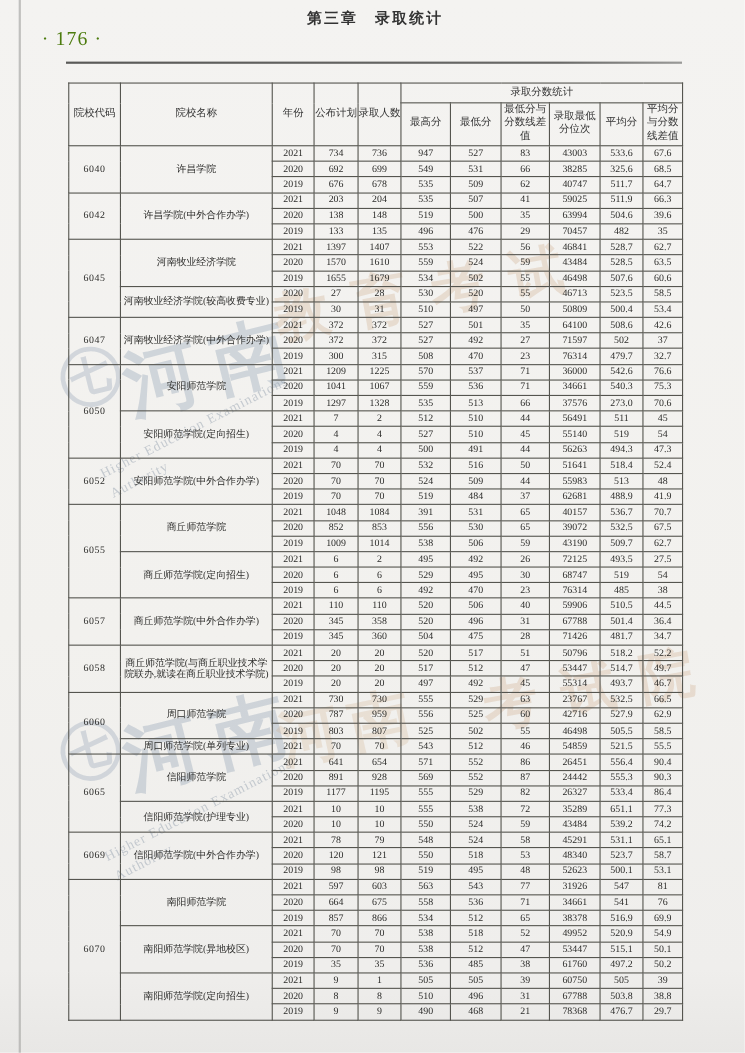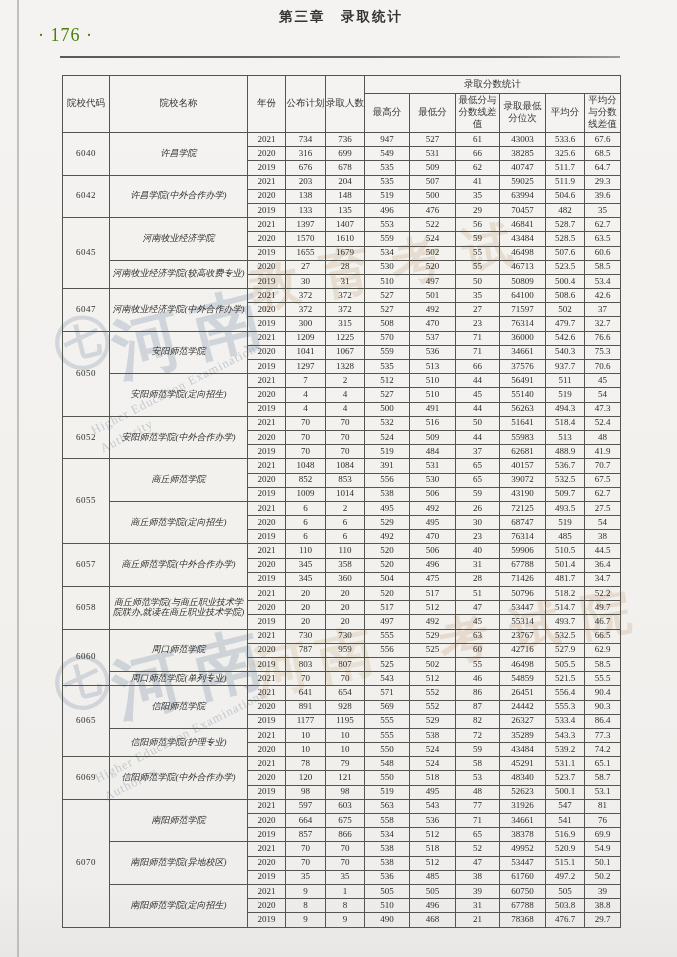--- a/index.html
+++ b/index.html
@@ -27,21 +27,21 @@
     font-weight:normal;font-size:9.5px;line-height:1.25;padding:1px 0;
     color:#333;text-align:center;vertical-align:middle;
   }
   table.adm thead tr.grp-row th{height:15px;}
   table.adm thead tr.sub-row th{height:36px;}
   table.adm td{
     font-size:9px;line-height:1.1;height:13.2px;padding:0 1px;
     text-align:center;vertical-align:middle;color:#2d2d2b;
   }
   td.code-cell{font-size:9.5px;letter-spacing:.5px;}
-  td.name-cell{text-align:left;padding-left:12px;padding-right:4px;font-size:9.5px;line-height:1.2;font-style:italic;}
+  td.name-cell{text-align:left;padding-left:12px;padding-right:4px;font-size:9.5px;line-height:1.2;}
 
   .wm{position:absolute;pointer-events:none;white-space:nowrap;font-weight:700;}
   .wm-cn-gray{color:rgba(125,145,168,.30);font-size:68px;letter-spacing:14px;transform:rotate(-14deg);}
   .wm-en-gray{color:rgba(140,152,168,.45);font-size:12.5px;font-weight:400;letter-spacing:1px;
     transform:rotate(-27deg);width:230px;white-space:normal;line-height:1.6;}
   .wm-cn-tan{color:rgba(206,168,136,.30);font-size:50px;letter-spacing:22px;transform:rotate(-10deg);}
   .wm-cn-tan2{color:rgba(210,172,140,.26);font-size:56px;letter-spacing:10px;transform:rotate(-12deg);}
   .wm-logo{color:rgba(125,145,168,.28);font-size:60px;transform:rotate(-14deg);}
 </style>
 </head>
@@ -97,28 +97,28 @@
   </thead>
   <tbody>
       <tr>
         <td class="code-cell" rowspan="3">6040</td>
         <td class="name-cell" rowspan="3">许昌学院</td>
         <td>2021</td>
         <td>734</td>
         <td>736</td>
         <td>947</td>
         <td>527</td>
-        <td>61</td>
+        <td>83</td>
         <td>43003</td>
         <td>533.6</td>
         <td>67.6</td>
       </tr>
       <tr>
         <td>2020</td>
-        <td>316</td>
+        <td>692</td>
         <td>699</td>
         <td>549</td>
         <td>531</td>
         <td>66</td>
         <td>38285</td>
         <td>325.6</td>
         <td>68.5</td>
       </tr>
       <tr>
         <td>2019</td>
@@ -135,21 +135,21 @@
         <td class="code-cell" rowspan="3">6042</td>
         <td class="name-cell" rowspan="3">许昌学院(中外合作办学)</td>
         <td>2021</td>
         <td>203</td>
         <td>204</td>
         <td>535</td>
         <td>507</td>
         <td>41</td>
         <td>59025</td>
         <td>511.9</td>
-        <td>29.3</td>
+        <td>66.3</td>
       </tr>
       <tr>
         <td>2020</td>
         <td>138</td>
         <td>148</td>
         <td>519</td>
         <td>500</td>
         <td>35</td>
         <td>63994</td>
         <td>504.6</td>
@@ -284,21 +284,21 @@
         <td>75.3</td>
       </tr>
       <tr>
         <td>2019</td>
         <td>1297</td>
         <td>1328</td>
         <td>535</td>
         <td>513</td>
         <td>66</td>
         <td>37576</td>
-        <td>937.7</td>
+        <td>273.0</td>
         <td>70.6</td>
       </tr>
       <tr>
         <td class="name-cell" rowspan="3">安阳师范学院(定向招生)</td>
         <td>2021</td>
         <td>7</td>
         <td>2</td>
         <td>512</td>
         <td>510</td>
         <td>44</td>
@@ -586,21 +586,21 @@
       </tr>
       <tr>
         <td class="name-cell" rowspan="2">信阳师范学院(护理专业)</td>
         <td>2021</td>
         <td>10</td>
         <td>10</td>
         <td>555</td>
         <td>538</td>
         <td>72</td>
         <td>35289</td>
-        <td>543.3</td>
+        <td>651.1</td>
         <td>77.3</td>
       </tr>
       <tr>
         <td>2020</td>
         <td>10</td>
         <td>10</td>
         <td>550</td>
         <td>524</td>
         <td>59</td>
         <td>43484</td>

